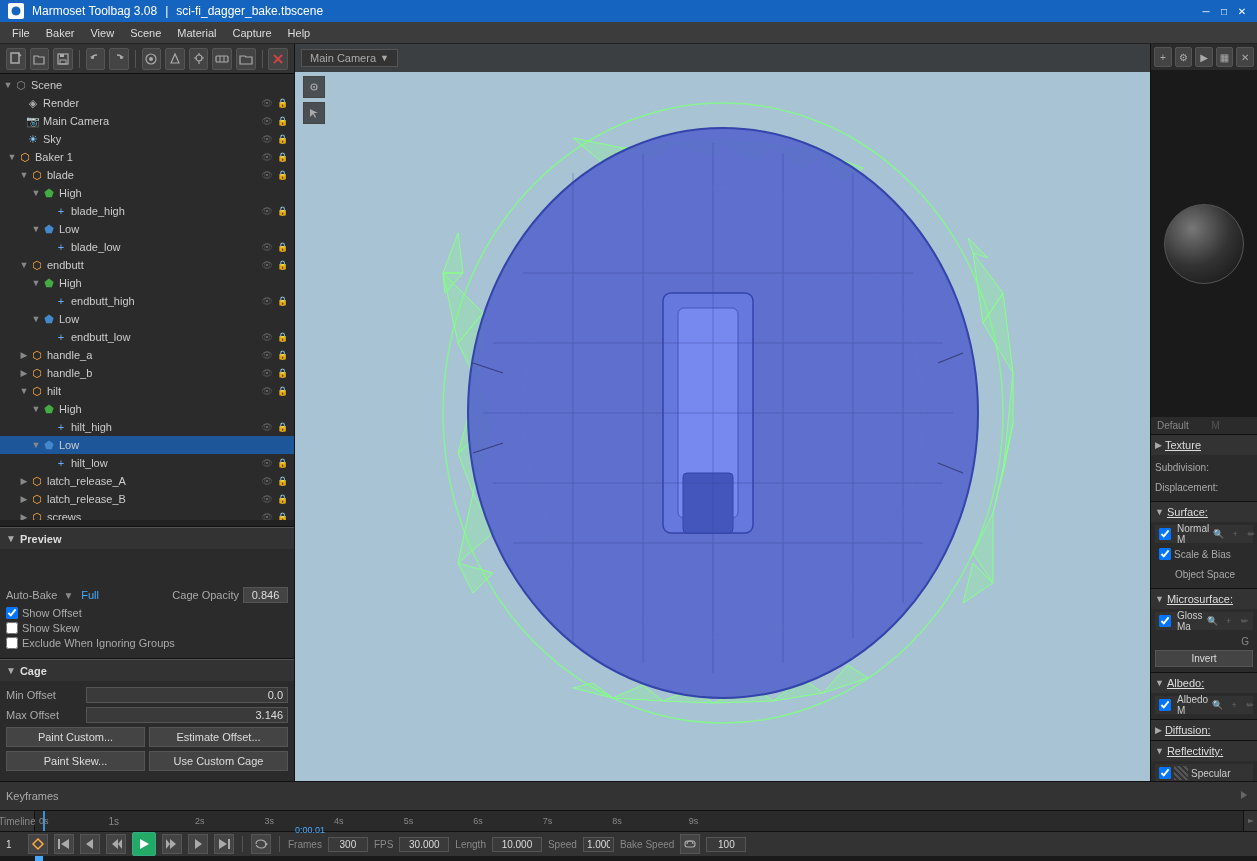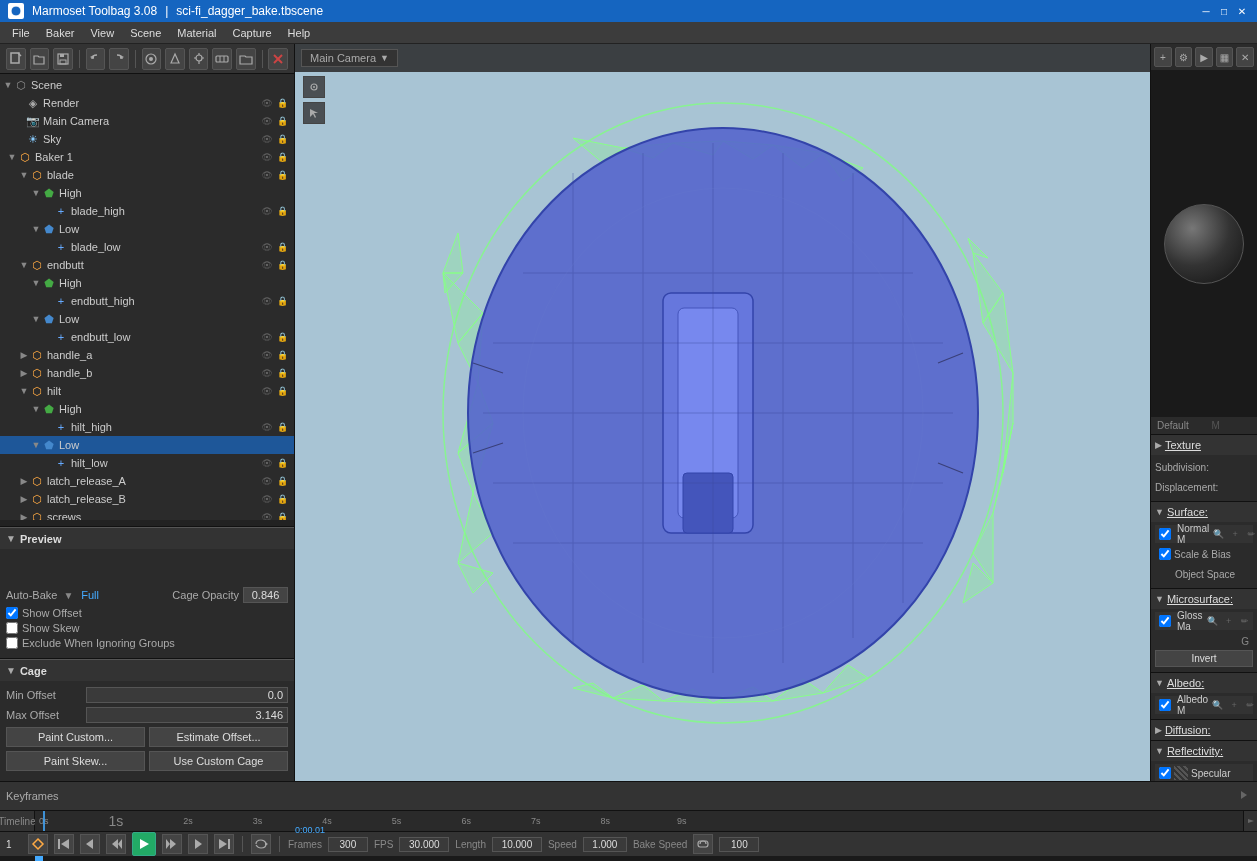--- a/index.html
+++ b/index.html
@@ -786,21 +786,21 @@
         </svg>
     </div>
   </div>
 
   <div id="timeline-area" style="display:flex;flex-direction:row;height:35px;position:relative;">
     <div id="timeline-label" style="position:static;width:35px;background:#333;border-right:1px solid #111;display:flex;align-items:center;justify-content:center;font-size:10px;color:#888;flex-shrink:0;">Timeline</div>
 
     <div style="flex:1;position:relative;overflow:hidden;">
       <div id="timeline-ruler" style="position:static;left:0;right:0;height:20px;background:#2a2a2a;display:flex;align-items:center;padding:0 4px;">
         <span class="ruler-mark" style="position:relative;left:0;font-size:9px;color:#888;margin-right:60px;">0s</span>
-        <span class="ruler-mark" style="position:relative;font-size:14px;color:#888;margin-right:60px;">1s</span>
+        <span class="ruler-mark" style="position:relative;font-size:10px;color:#888;margin-right:76px;">1s</span>
         <span class="ruler-mark" style="position:relative;font-size:9px;color:#888;margin-right:60px;">2s</span>
         <span class="ruler-mark" style="position:relative;font-size:9px;color:#888;margin-right:60px;">3s</span>
         <span class="ruler-mark" style="position:relative;font-size:9px;color:#888;margin-right:60px;">4s</span>
         <span class="ruler-mark" style="position:relative;font-size:9px;color:#888;margin-right:60px;">5s</span>
         <span class="ruler-mark" style="position:relative;font-size:9px;color:#888;margin-right:60px;">6s</span>
         <span class="ruler-mark" style="position:relative;font-size:9px;color:#888;margin-right:60px;">7s</span>
         <span class="ruler-mark" style="position:relative;font-size:9px;color:#888;margin-right:60px;">8s</span>
         <span class="ruler-mark" style="position:relative;font-size:9px;color:#888;margin-left:7px;">9s</span>
       </div>
       <div style="position:absolute;top:0;left:8px;width:2px;height:100%;background:#44aaff;opacity:0.8;"></div>
@@ -875,21 +875,21 @@
     <span class="pb-label">Frames</span>
     <input class="pb-input" type="text" value="300" style="">
 
     <span class="pb-label">FPS</span>
     <input class="pb-input" type="text" value="30.000" style="width: 50px;">
 
     <span class="pb-label">Length</span>
     <input class="pb-input" type="text" value="10.000" style="width: 50px;">
 
     <span class="pb-label">Speed</span>
-    <input class="pb-input" type="text" value="1.000" style="width: 44px;">
+    <input class="pb-input" type="text" value="1.000" style="width: 31px;">
 
     <span class="pb-label">Bake Speed</span>
 
     <div class="pb-btn" title="Link">
       <svg width="14" height="14" viewBox="0 0 14 14">
           <path d="M4,7 Q4,4 7,4 L10,4 Q12,4 12,7 Q12,10 10,10 L7,10" fill="none" stroke="#aaa" stroke-width="1.2"></path>
           <path d="M10,7 Q10,4 7,4 L4,4 Q2,4 2,7 Q2,10 4,10 L7,10" fill="none" stroke="#aaa" stroke-width="1.2"></path>
         </svg>
     </div>
 

